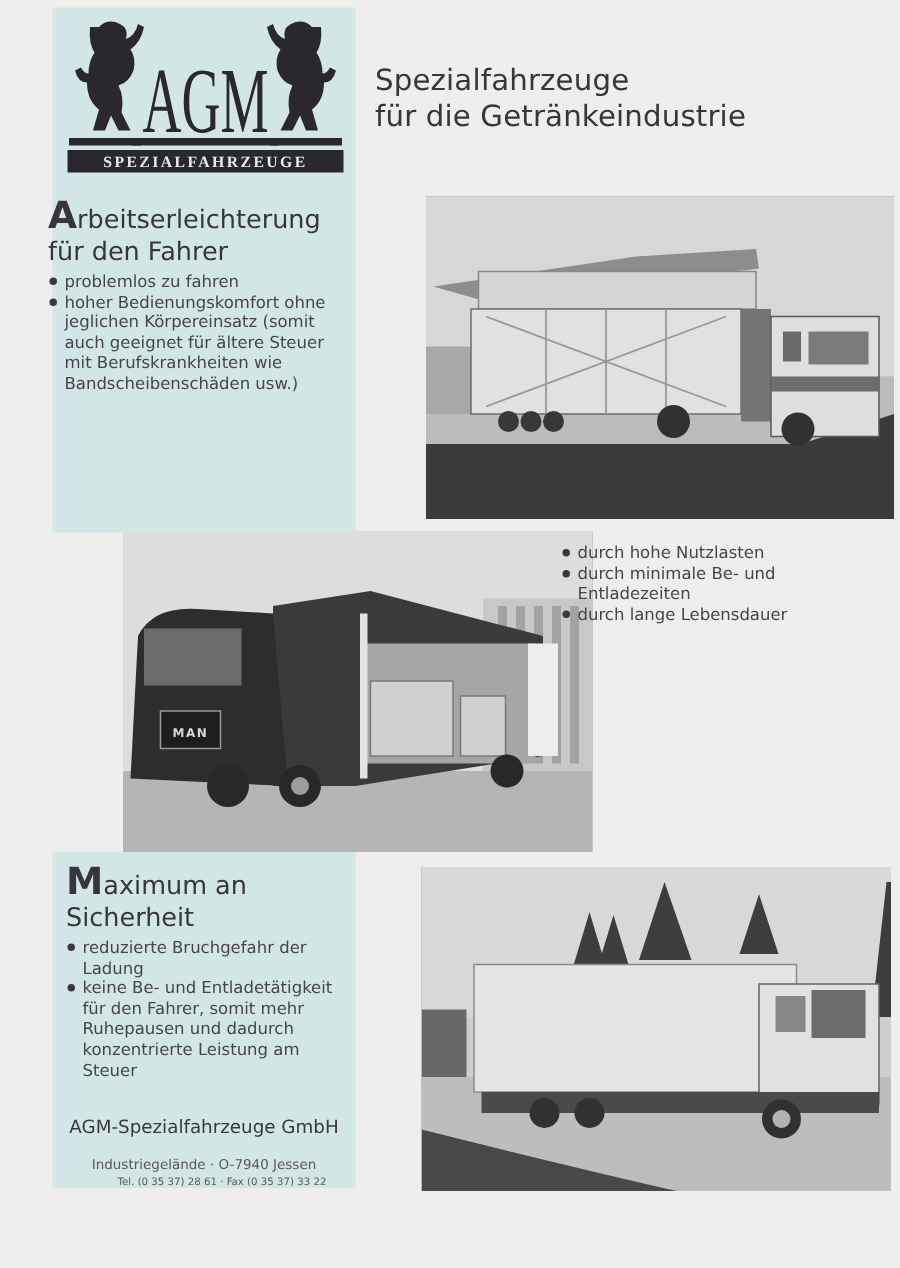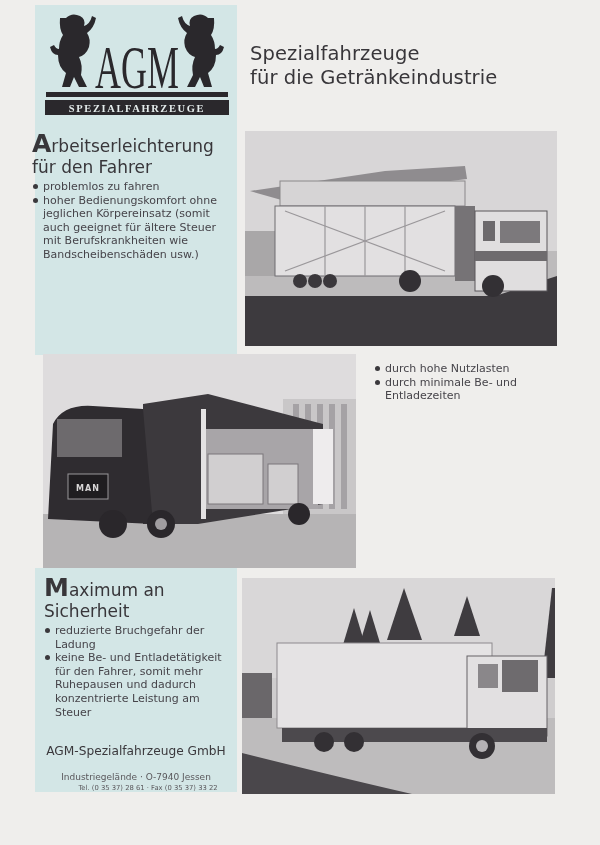--- a/index.html
+++ b/index.html
@@ -38,21 +38,21 @@
   }
   #sec-arbeit { position: absolute; left: 32px; top: 134px; width: 190px; }
   #sec-gewinn { position: absolute; left: 374px; top: 360px; width: 200px; }
   #sec-sicher { position: absolute; left: 44px; top: 578px; width: 190px; }
 
   .company { position: absolute; left: 35px; top: 744px; width: 202px; text-align: center; }
   .company .name { font-size: 12.2px; color: #3a383c; line-height: 15px; }
   .company .addr { font-size: 9px; color: #5a585c; line-height: 12px; margin-top: 12px; }
   .company .tel { font-size: 6.8px; color: #5a585c; line-height: 10px; padding-left: 24px; }
 
-  .photo { position: absolute; overflow: hidden; background: #9b989a; }
+  .photo { position: absolute; overflow: hidden; background: #9b989a; margin-left: 39px; }
   .photo svg { display: block; }
   #photo-1 { left: 245px; top: 131px; width: 312px; height: 215px; }
   #photo-2 { left: 43px; top: 354px; width: 313px; height: 214px; }
   #photo-3 { left: 242px; top: 578px; width: 313px; height: 216px; }
 </style>
 </head>
 <body>
 
 <div class="panel" id="panel-top"></div>
 <div class="panel" id="panel-bottom"></div>
@@ -145,20 +145,21 @@
       <circle cx="118" cy="170" r="14" fill="#2a272b"></circle>
       <circle cx="118" cy="170" r="6" fill="#a09da0"></circle>
     <circle cx="256" cy="160" r="11" fill="#2a272b"></circle>
   </svg>
 </div>
 
 <div class="section" id="sec-gewinn">
   <ul>
     <li>durch hohe Nutzlasten</li>
     <li>durch minimale Be- und Entladezeiten</li>
+    <li>durch lange Lebensdauer</li>
   </ul>
 </div>
 
 <div class="section" id="sec-sicher">
   <h2><span class="initial">M</span><span>aximum an</span><br><span>Sicherheit</span></h2>
   <ul>
     <li>reduzierte Bruchgefahr der Ladung</li>
     <li>keine Be- und Entladetätigkeit für den Fahrer, somit mehr Ruhepausen und dadurch konzentrierte Leistung am Steuer</li>
   </ul>
 </div>

